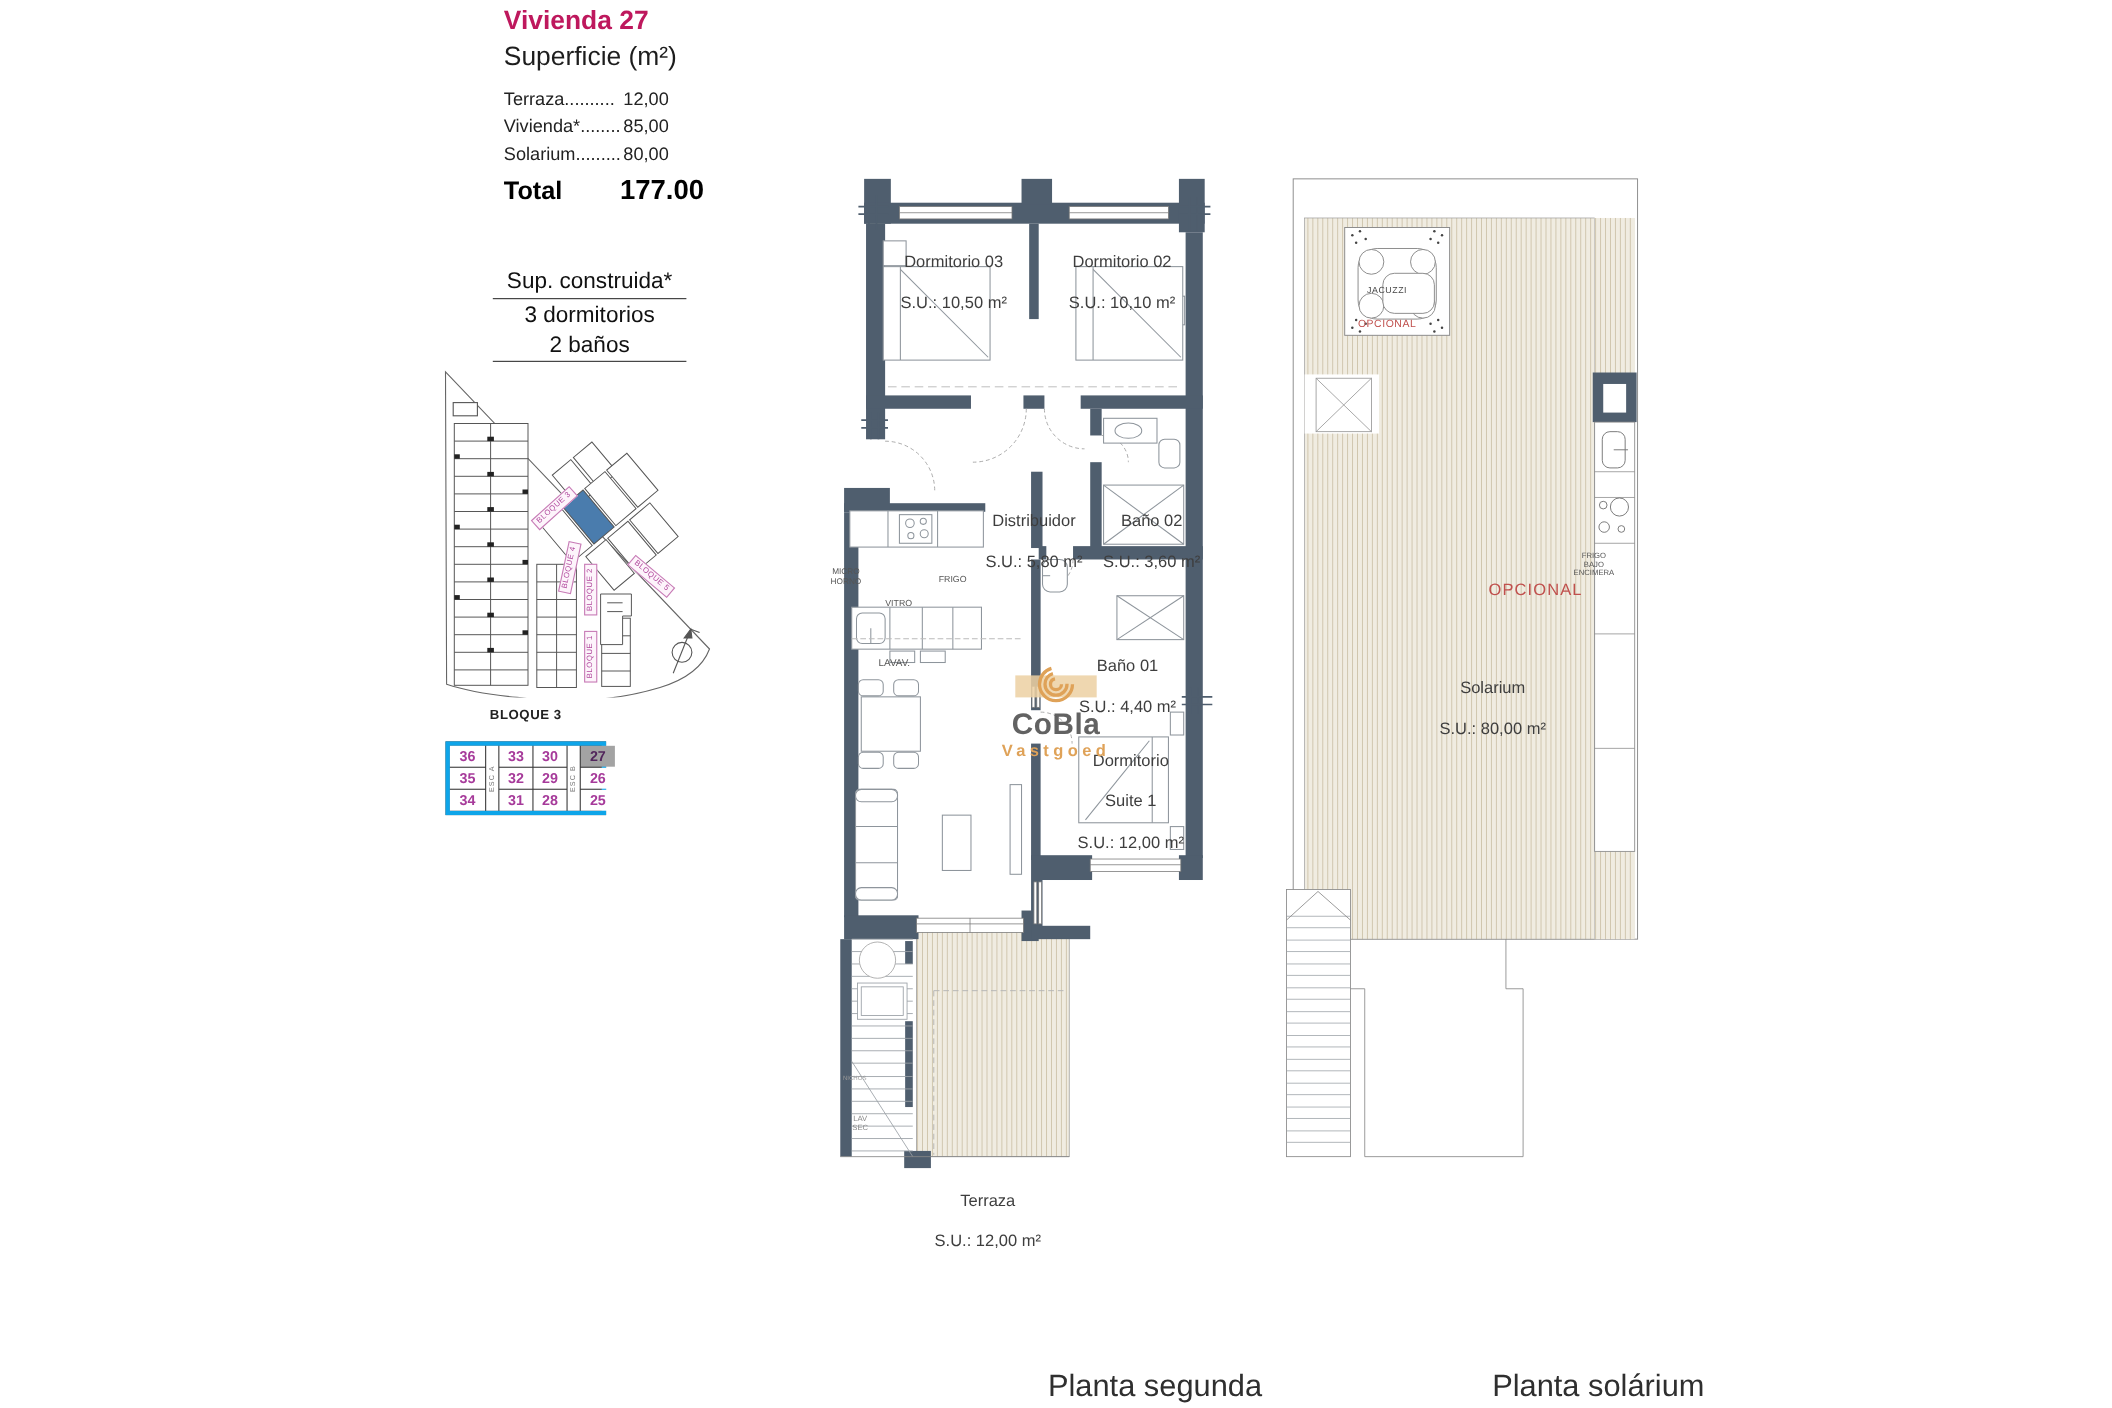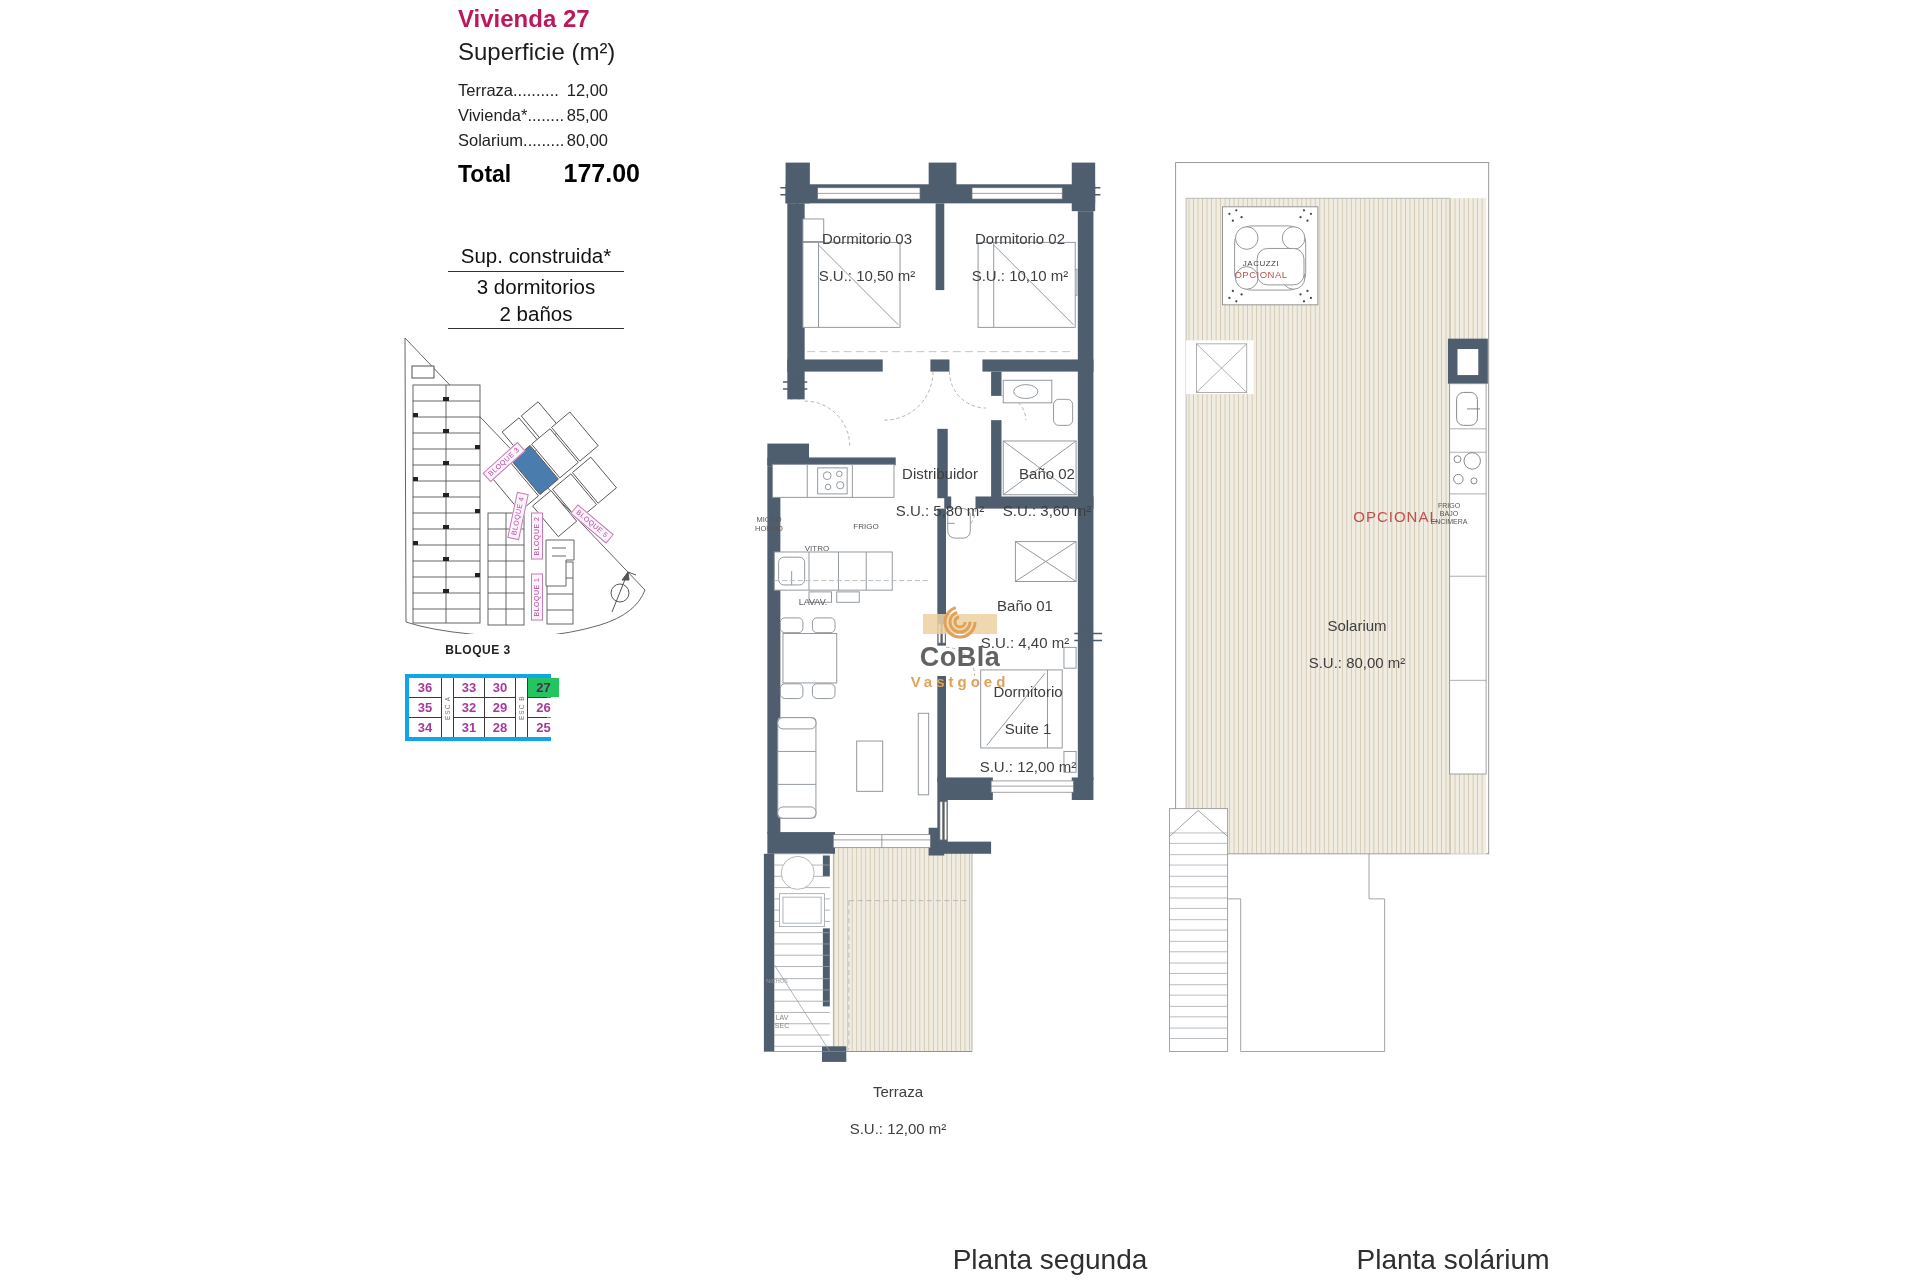--- a/index.html
+++ b/index.html
@@ -20,30 +20,30 @@
   #construida .c2,#construida .c3{padding-top:3px;}
   
   #bloque-table{left:405px;top:643px;width:146px;}
   .bt-title{text-align:center;font-size:12px;font-weight:bold;color:#222;letter-spacing:.5px;margin-bottom:2px;}
   .bt-grid{display:grid;grid-template-columns:32px 11px 30px 30px 11px 31px;grid-auto-rows:19px;
            background:#3a3a3a;gap:1px;border:4px solid #0ea5e9;margin-top:17px;}
   .bt-cell{background:#fff;display:flex;align-items:center;justify-content:center;
            font-size:13px;font-weight:bold;color:#a63a9a;}
   .bt-esc{background:#fff;grid-row:span 3;display:flex;align-items:center;justify-content:center;
           font-size:6.5px;color:#777;writing-mode:vertical-rl;transform:rotate(180deg);letter-spacing:1px;font-weight:normal;}
-  .bt-hl{background:#22c55e;color:#52265c;}
+  .bt-hl{background:#a3a3a3;color:#52265c;}
   
   .bloque-label{position:absolute;font-size:7px;color:#b14a9e;border:1px solid #c77bb6;background:#fdf4fb;
                 padding:0 3px;line-height:10px;letter-spacing:.5px;white-space:nowrap;
                 transform:translate(-50%,-50%) rotate(var(--r));}
   
   .rlabel{position:absolute;transform:translateX(-50%);text-align:center;font-size:15px;color:#3e3e3e;
           line-height:1.25;white-space:pre-line;}
   .tiny{position:absolute;transform:translateX(-50%);text-align:center;white-space:pre-line;color:#555;line-height:1.15;}
-  .red{color:#c0504d;}
+  .red{color:#c0504d;margin-top:20px;}
   .caption{position:absolute;transform:translateX(-50%);font-size:28px;color:#2f2f2f;}
   
   #watermark{left:960px;top:604px;transform:translateX(-50%);text-align:center;width:170px;}
   #wm-band{position:absolute;left:50%;top:10px;transform:translateX(-50%);width:74px;height:20px;
            background:#ecd0a2;opacity:.85;}
   #wm-title{position:relative;font-size:27px;font-weight:bold;color:rgba(85,85,85,.92);letter-spacing:.5px;line-height:1;}
   #wm-sub{font-size:15px;font-weight:bold;color:#dfa258;letter-spacing:4px;margin-top:2px;}
 </style>
 </head>
 <body>

